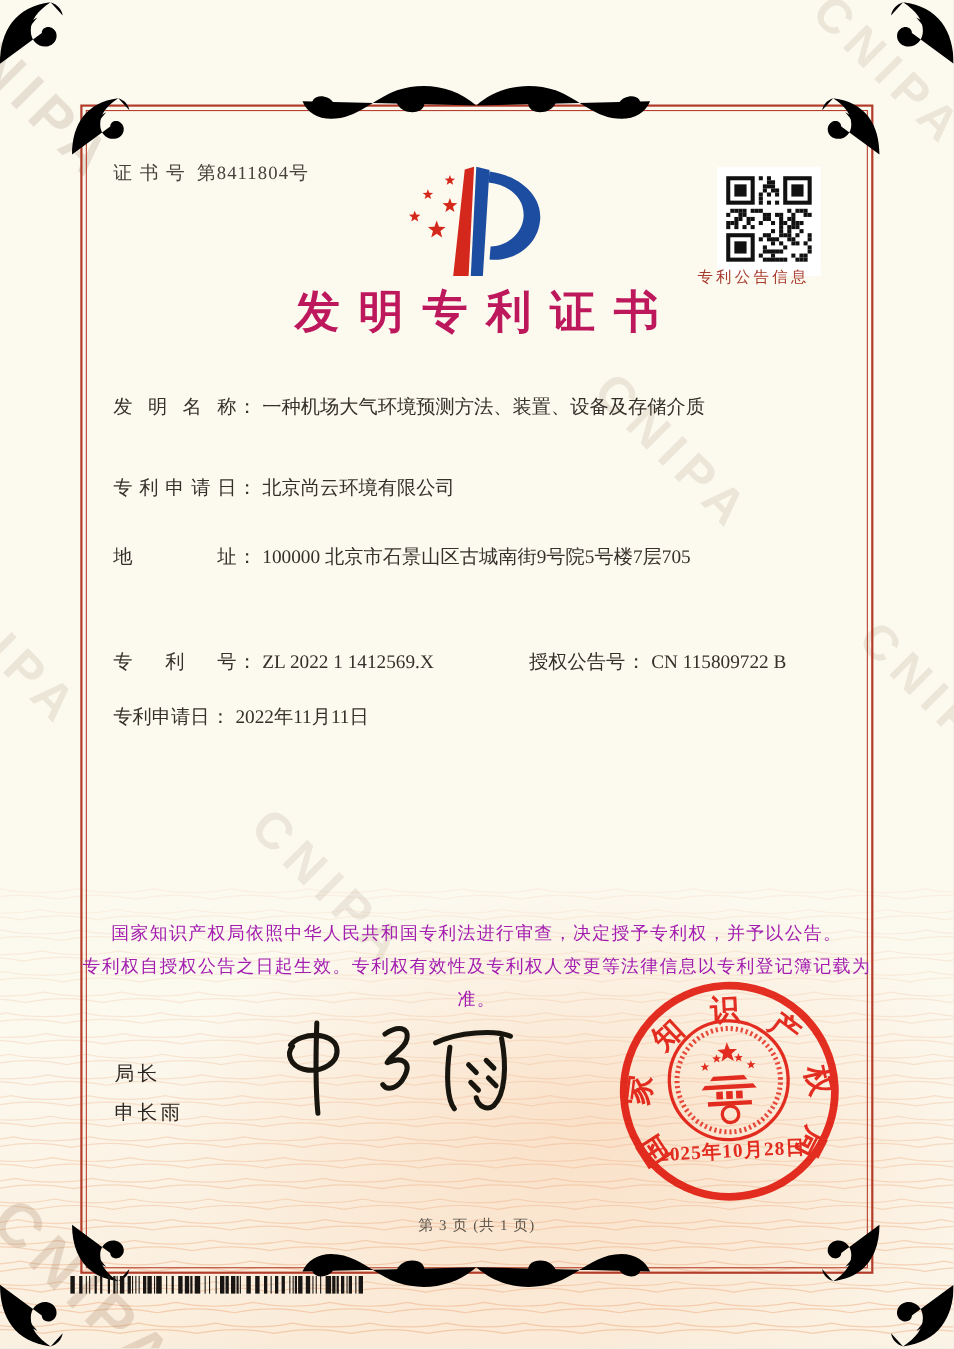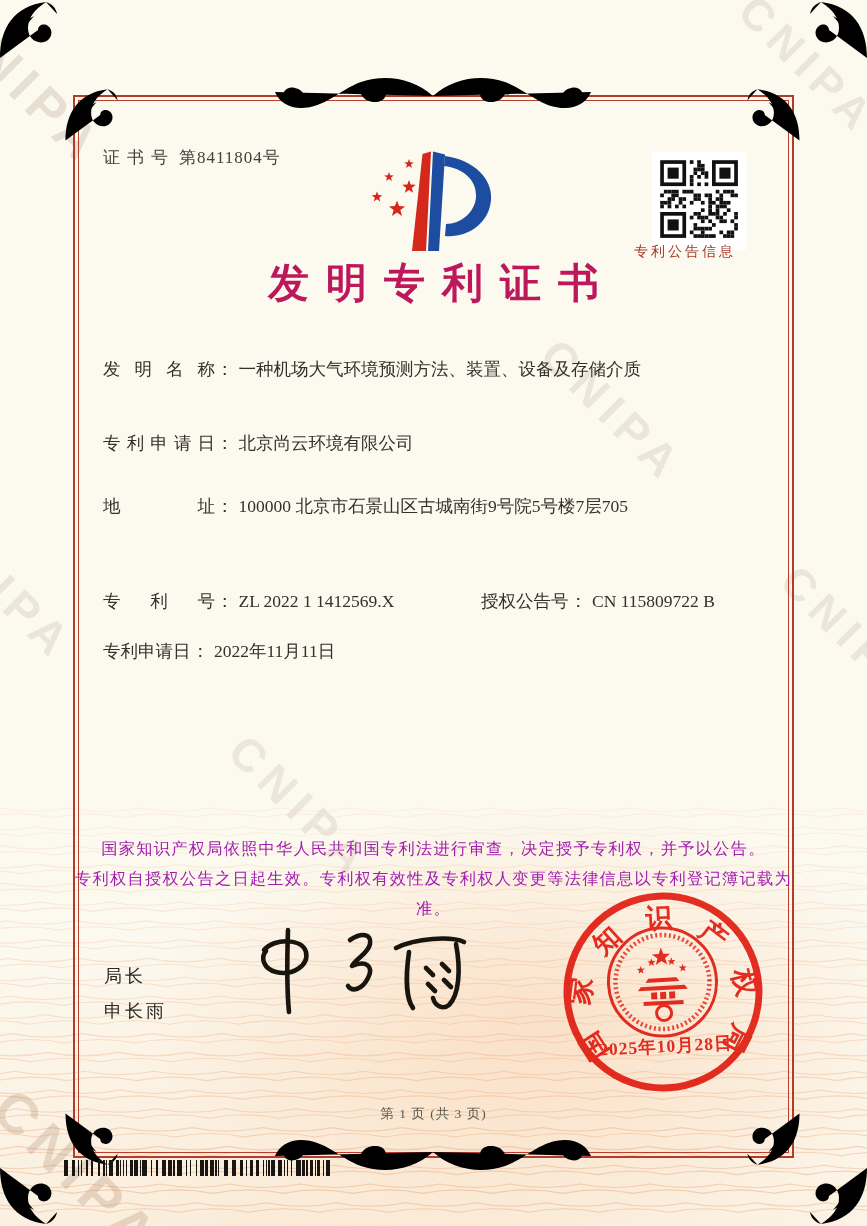--- a/index.html
+++ b/index.html
@@ -377,21 +377,21 @@
     <text class="seal-date" x="112" y="172">2025年10月28日</text>
   <text x="47.914120119951534" y="158" transform="rotate(-120 47.914120119951534 158)" class="seal-arc-ch">国</text>
       <text x="39.12422627709661" y="108.15003485264715" transform="rotate(-80 39.12422627709661 108.15003485264715)" class="seal-arc-ch">家</text>
       <text x="64.4337168831961" y="64.31271120919563" transform="rotate(-40 64.4337168831961 64.31271120919563)" class="seal-arc-ch">知</text>
       <text x="112" y="47" transform="rotate(0 112 47)" class="seal-arc-ch">识</text>
       <text x="159.5662831168039" y="64.31271120919563" transform="rotate(40 159.5662831168039 64.31271120919563)" class="seal-arc-ch">产</text>
       <text x="184.87577372290338" y="108.15003485264715" transform="rotate(80 184.87577372290338 108.15003485264715)" class="seal-arc-ch">权</text>
       <text x="176.08587988004848" y="158" transform="rotate(120 176.08587988004848 158)" class="seal-arc-ch">局</text>
     </svg>
 
-  <div class="footer">第 1 页 (共 3 页)</div>
+  <div class="footer">第 3 页 (共 1 页)</div>
   <div class="barcode">
       <i style="left: 0px; width: 4.2px;"></i>
       <i style="left: 8.4px; width: 2.8px;"></i>
       <i style="left: 14px; width: 1.4px;"></i>
       <i style="left: 16.8px; width: 1.4px;"></i>
       <i style="left: 22.4px; width: 1.4px;"></i>
       <i style="left: 26.6px; width: 2.8px;"></i>
       <i style="left: 33.6px; width: 2.8px;"></i>
       <i style="left: 39.2px; width: 1.4px;"></i>
       <i style="left: 42px; width: 1.4px;"></i>

